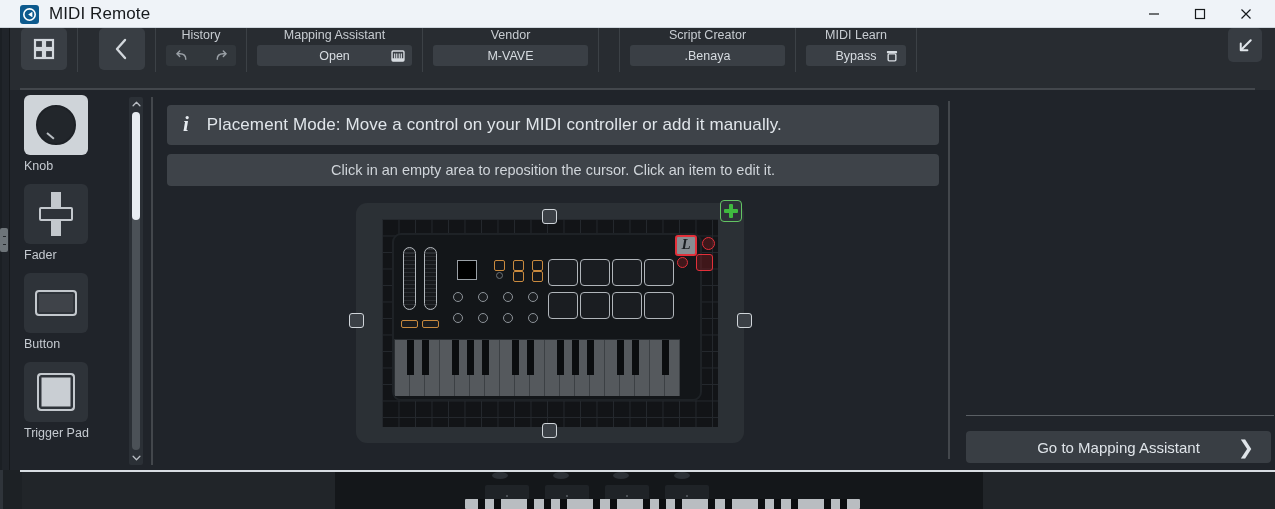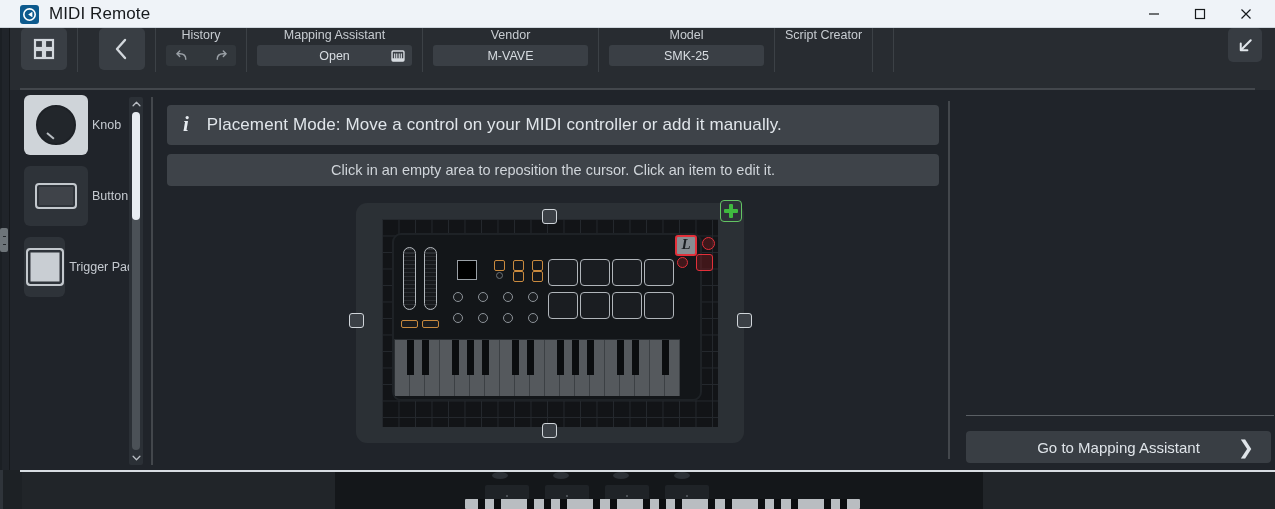--- a/index.html
+++ b/index.html
@@ -183,22 +183,22 @@
     position: absolute; left: 10px; top: 90px; width: 1265px; height: 380px;
     background: #20242a;
   }
 
   
   #sidebar {
     position: absolute; left: 14px; top: 5px; width: 110px; height: 375px;
     overflow: hidden;
   }
   .side-item {
-    width: 110px; display: flex; flex-direction: row;
-    align-items: center; gap: 4px; margin-bottom: 11px;
+    width: 110px; display: flex; flex-direction: column;
+    align-items: flex-start; gap: 4px; margin-bottom: 11px;
   }
   .side-tile {
     width: 64px; height: 60px; border-radius: 6px;
     background: #2e3339;
     display: flex; align-items: center; justify-content: center;
   }
   .side-tile.selected { background: #cfd4d9; }
   .side-label {
     font-size: 12.5px; color: #c5cad0; line-height: 14px; white-space: nowrap;
   }
@@ -550,35 +550,44 @@
 
     <div class="tool-group">
       <div class="tool-group-label">Vendor</div>
       <div class="tool-field wide">
         <span>M-VAVE</span>
       </div>
     </div>
 
     <div class="tool-sep"></div>
 
-    <div class="tool-group">
-      <div class="tool-group-label">Model</div>
-      <div class="tool-field wide">
-        <span>SMK-25</span>
-      </div>
-    </div>
 
     <div class="tool-sep"></div>
 
     <div class="tool-group">
       <div class="tool-group-label">Script Creator</div>
+      <div class="tool-field wide">
+        <span>.Benaya</span>
+      </div>
     </div>
 
     <div class="tool-sep"></div>
 
+    <div class="tool-group">
+      <div class="tool-group-label">MIDI Learn</div>
+      <div class="tool-field midi-learn">
+        <span>Bypass</span>
+        <span class="fld-icon">
+          <svg width="14" height="14" viewBox="0 0 16 16">
+            <rect x="2.2" y="2.4" width="11.6" height="2.4" rx="0.6" fill="#d7dce1"></rect>
+            <rect x="3.6" y="5.6" width="8.8" height="8" rx="1.2" fill="none" stroke="#d7dce1" stroke-width="1.6"></rect>
+          </svg>
+        </span>
+      </div>
+    </div>
 
     <div class="tool-sep"></div>
 
     <div class="toolbar-spacer"></div>
 
     <div class="tool-collapse">
       <svg width="19" height="19" viewBox="0 0 20 20">
         <path d="M15.5 4.5 L5.5 14.5" stroke="#e2e7ec" stroke-width="2.1" stroke-linecap="round"></path>
         <path d="M12 15 L5 15 L5 8" fill="none" stroke="#e2e7ec" stroke-width="2.1" stroke-linecap="round" stroke-linejoin="round"></path>
       </svg>
@@ -587,20 +596,30 @@
   <div id="toolbar-underline"></div>
 
   <div id="body">
 
     <div id="sidebar">
         <div class="side-item">
           <div class="side-tile selected">
             <div class="g-knob"></div>
           </div>
           <div class="side-label">Knob</div>
+        </div>
+        <div class="side-item">
+          <div class="side-tile">
+            <div class="g-fader">
+              <div class="stem top"></div>
+              <div class="cap"></div>
+              <div class="stem bot"></div>
+            </div>
+          </div>
+          <div class="side-label">Fader</div>
         </div>
         <div class="side-item">
           <div class="side-tile">
             <div class="g-button"></div>
           </div>
           <div class="side-label">Button</div>
         </div>
         <div class="side-item">
           <div class="side-tile">
             <div class="g-pad"></div>

